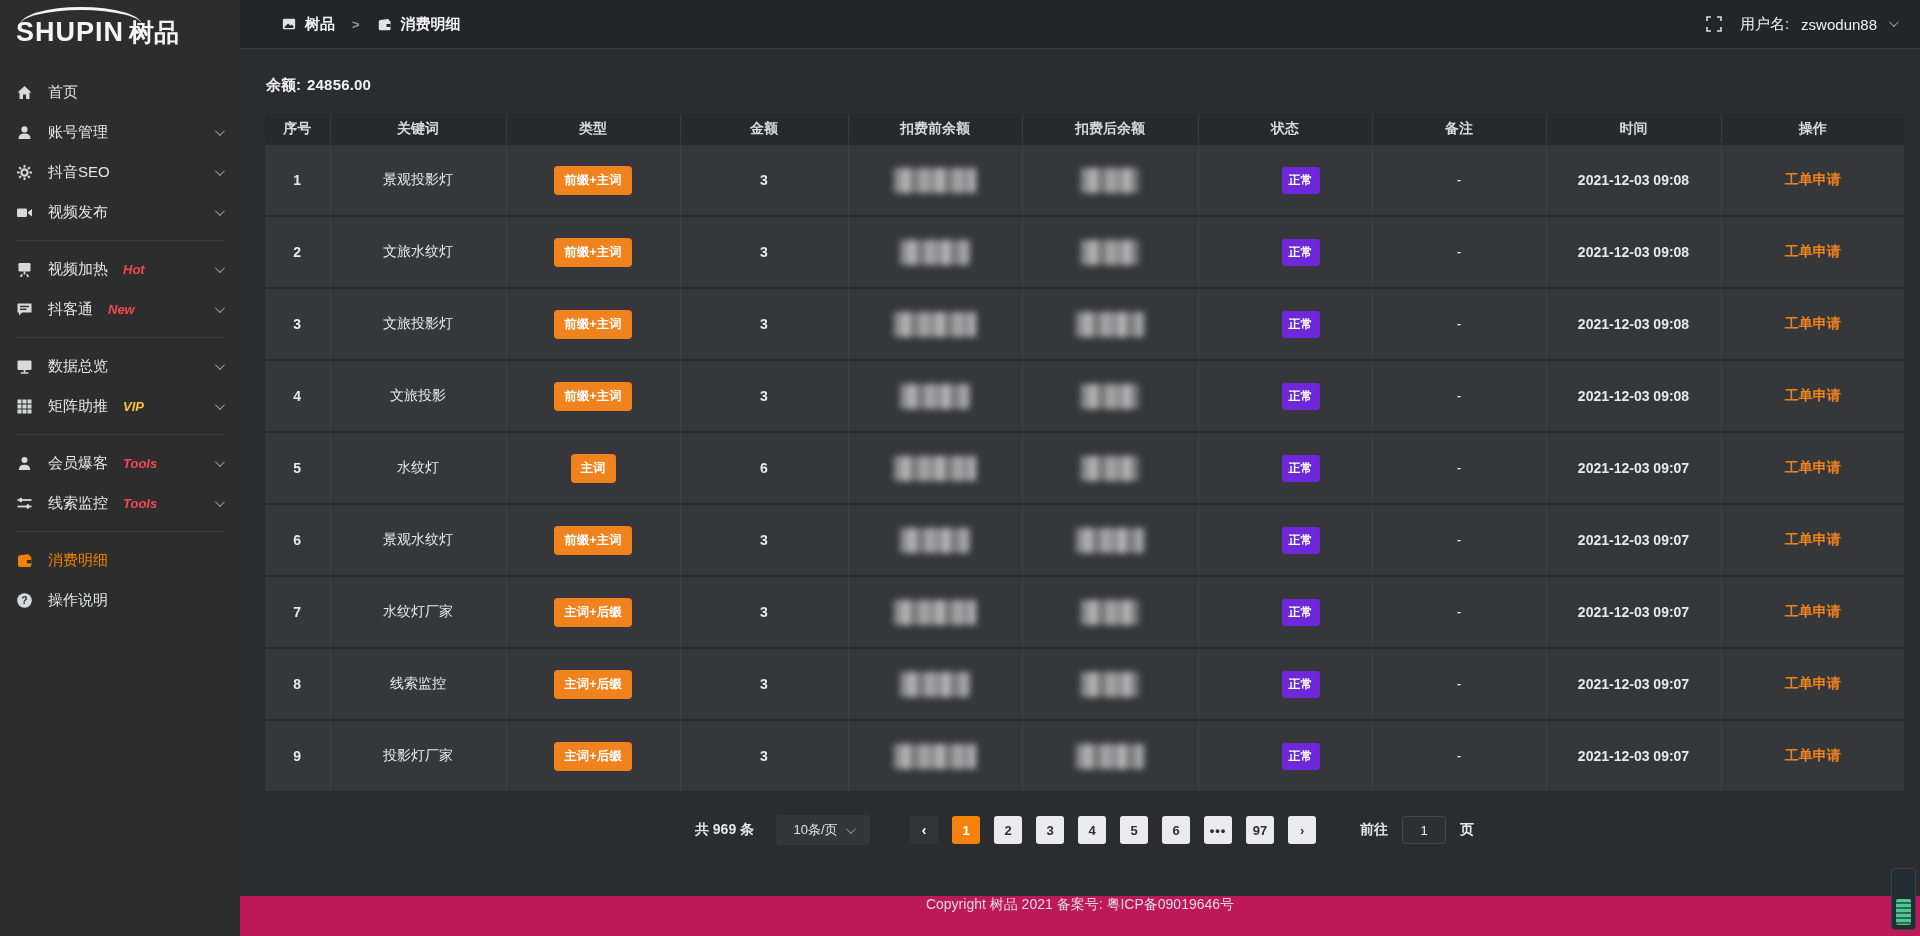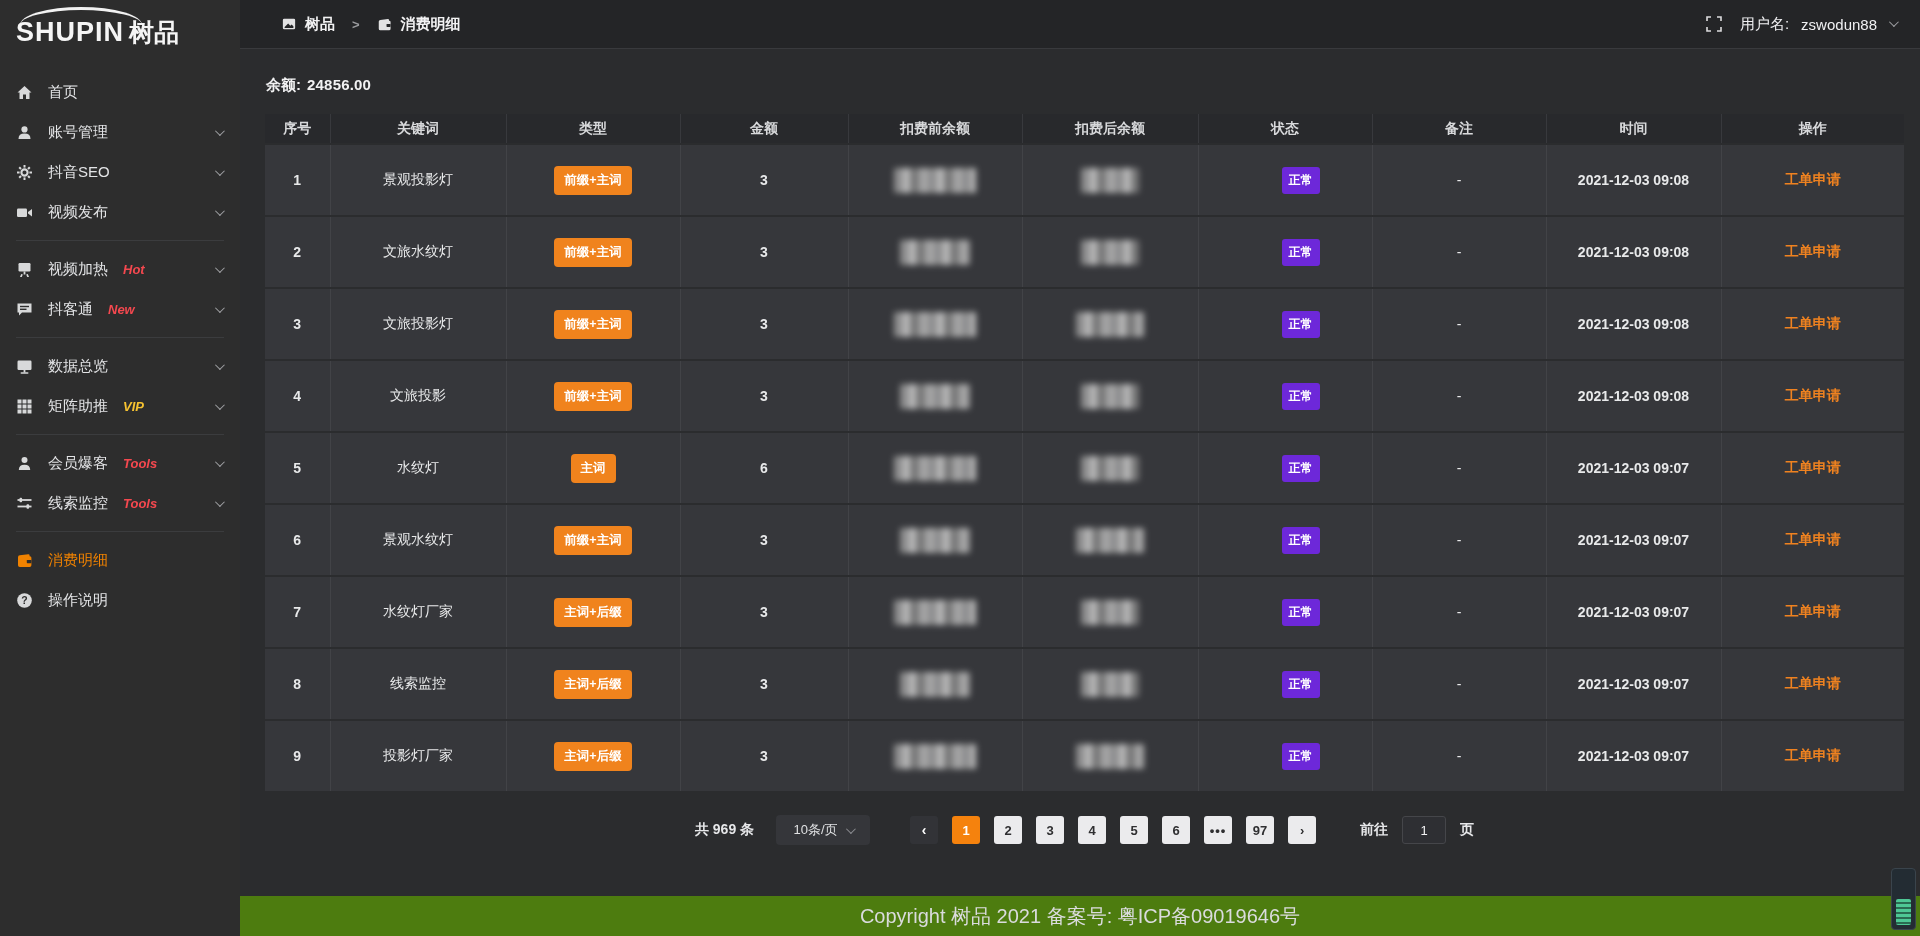--- a/index.html
+++ b/index.html
@@ -73,22 +73,22 @@
             font-size:13px; font-weight:bold; cursor:pointer; font-family:inherit; }
   .pg-btn.prev { background:#323337; color:#fff; margin-left:26px; font-size:14px; }
   .pg-btn.active { background:#f5820d; color:#fff; }
   .pg-btn.dots { letter-spacing:1px; }
   .pg-goto-label { margin-left:30px; font-weight:bold; }
   .pg-input { width:44px; height:28px; background:#2e2f33; border:1px solid #45464a; border-radius:3px;
               color:#f0f0f2; font-size:13px; text-align:center; font-family:inherit; }
   .pg-suffix { font-weight:bold; }
 
   
-  .footer { position:absolute; left:240px; right:0; bottom:0; height:40px; background:#4d7c0f;
-            display:flex; align-items:center; justify-content:center; font-size:20px; color:#dadbdd; z-index:2; }
+  .footer { position:absolute; left:240px; right:0; bottom:0; height:40px; background:#be185d;
+            display:flex; align-items:flex-start; justify-content:center; font-size:14px; color:#dadbdd; z-index:2; }
 
   
   .corner-widget { position:absolute; right:4px; bottom:6px; width:25px; height:62px; background:#232c33;
                    border:1px solid #3a444c; border-radius:4px; z-index:5; }
   .corner-widget .stripes { position:absolute; left:4px; right:4px; bottom:4px; height:26px; border-radius:2px;
                    background:repeating-linear-gradient(180deg,#4ec795 0 3px,#2a6b52 3px 5px); }
 
   svg { display:block; }
 </style>
 </head>

